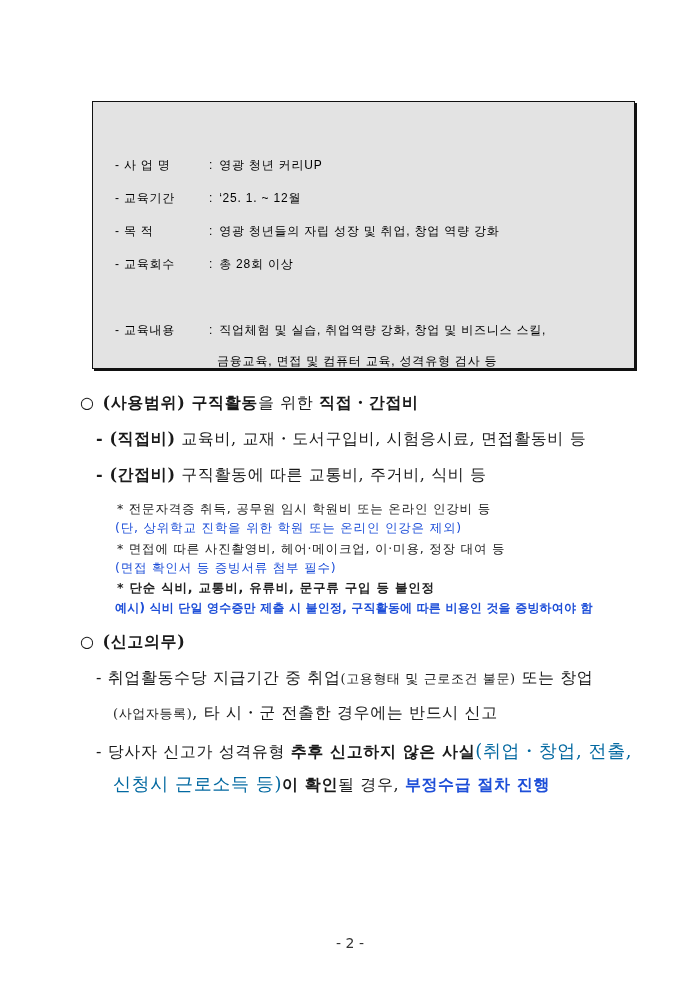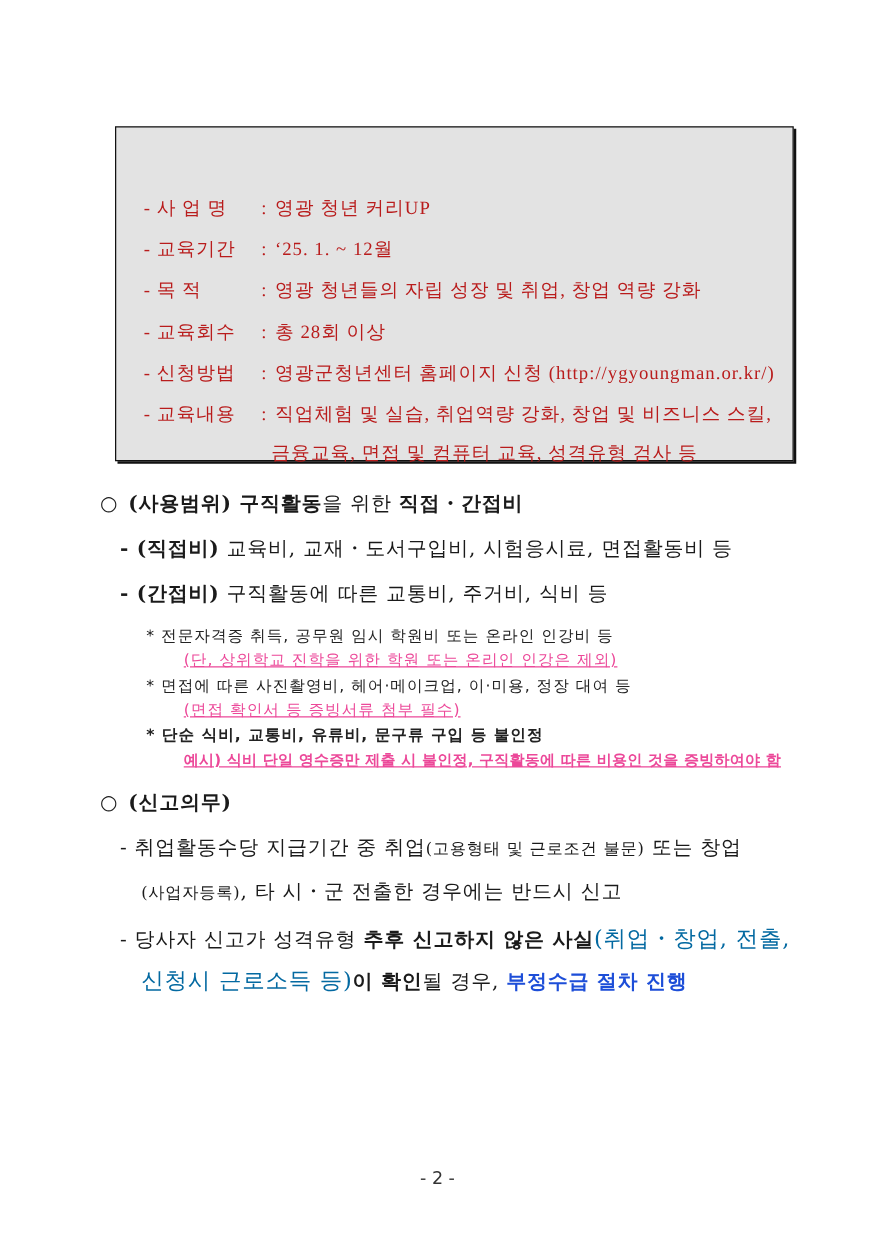--- a/index.html
+++ b/index.html
@@ -10,46 +10,45 @@
     .box {
       position: absolute; left: 92px; top: 101px; width: 541px; height: 266px;
       background: #e3e3e3; border: 1.5px solid #111; box-shadow: 2px 2px 0 #111;
     }
     .box-title {
       position: absolute; left: 12px; top: 20px; font-size: 15.5px; font-weight: bold; letter-spacing: 0.5px;
       font-family: "DejaVu Serif", serif;
     }
     .box-title .diamond { font-weight: normal; margin-right: 6px; }
     .box-row {
-      position: absolute; left: 22px; font-size: 15px; letter-spacing: 0.8px; white-space: nowrap;
-      font-family: Liberation Serif, serif; color: #b91c1c;
+      position: absolute; left: 22px; font-size: 12px; letter-spacing: 0.8px; white-space: nowrap;
+      font-family: Liberation Sans, sans-serif; color: #000000;
     }
     .box-row .lbl { display: inline-block; width: 92px; }
     .box-row .colon { margin: 0 6px 0 2px; }
     .line { position: absolute; white-space: nowrap; letter-spacing: 0.6px; }
     .h1 { left: 80px; font-size: 16px; }
     .h1 .circle { font-weight: normal; margin-right: 8px; }
     .b { font-weight: bold; }
     .sub { left: 96px; font-size: 16px; }
     .note { left: 117px; font-size: 12.5px; font-family: "DejaVu Sans", sans-serif; letter-spacing: 0.8px; color: #222; }
-    .note2 { left: 147px; font-size: 12.5px; font-family: "DejaVu Sans", sans-serif; letter-spacing: 0.8px; color: #ec4899; text-decoration: underline; }
+    .note2 { left: 115px; font-size: 12.5px; font-family: "DejaVu Sans", sans-serif; letter-spacing: 0.8px; color: #1d4ed8; }
     .small { font-size: 13px; margin-top: 36px; }
     .blue { color: #0369a1; font-size: 18px; }
     .red { color: #1d4ed8; font-weight: bold; }
     .pageno { position: absolute; top: 935px; left: 0; width: 700px; text-align: center; font-size: 14px; font-family: "DejaVu Sans", sans-serif; color: #333; }
   </style>
 </head>
 <body>
 
 <div class="box">
   <div class="box-row" style="top:55px"><span class="lbl">- 사 업 명</span><span class="colon">:</span><span>영광 청년 커리UP</span></div>
   <div class="box-row" style="top:88px"><span class="lbl">- 교육기간</span><span class="colon">:</span><span>‘25. 1. ~ 12월</span></div>
   <div class="box-row" style="top:121px"><span class="lbl">- 목     적</span><span class="colon">:</span><span>영광 청년들의 자립 성장 및 취업, 창업 역량 강화</span></div>
   <div class="box-row" style="top:154px"><span class="lbl">- 교육회수</span><span class="colon">:</span><span>총 28회 이상</span></div>
-  <div class="box-row" style="top:187px"><span class="lbl">- 신청방법</span><span class="colon">:</span><span>영광군청년센터 홈페이지 신청 (http://ygyoungman.or.kr/)</span></div>
   <div class="box-row" style="top:251px; left:124px"><span>금융교육, 면접 및 컴퓨터 교육, 성격유형 검사 등</span></div>
   <div class="box-row" style="top:220px"><span class="lbl">- 교육내용</span><span class="colon">:</span><span>직업체험 및 실습, 취업역량 강화, 창업 및 비즈니스 스킬,</span></div>
 </div>
 
 <div class="line h1" style="top:393px">
   <span class="circle">○</span><span class="b">(사용범위) 구직활동</span><span>을 위한 </span><span class="b">직접・간접비</span>
 </div>
 <div class="line sub" style="top:429px"><span class="b">- (직접비)</span><span> 교육비, 교재・도서구입비, 시험응시료, 면접활동비 등</span></div>
 <div class="line sub" style="top:465px"><span class="b">- (간접비)</span><span> 구직활동에 따른 교통비, 주거비, 식비 등</span></div>
 

